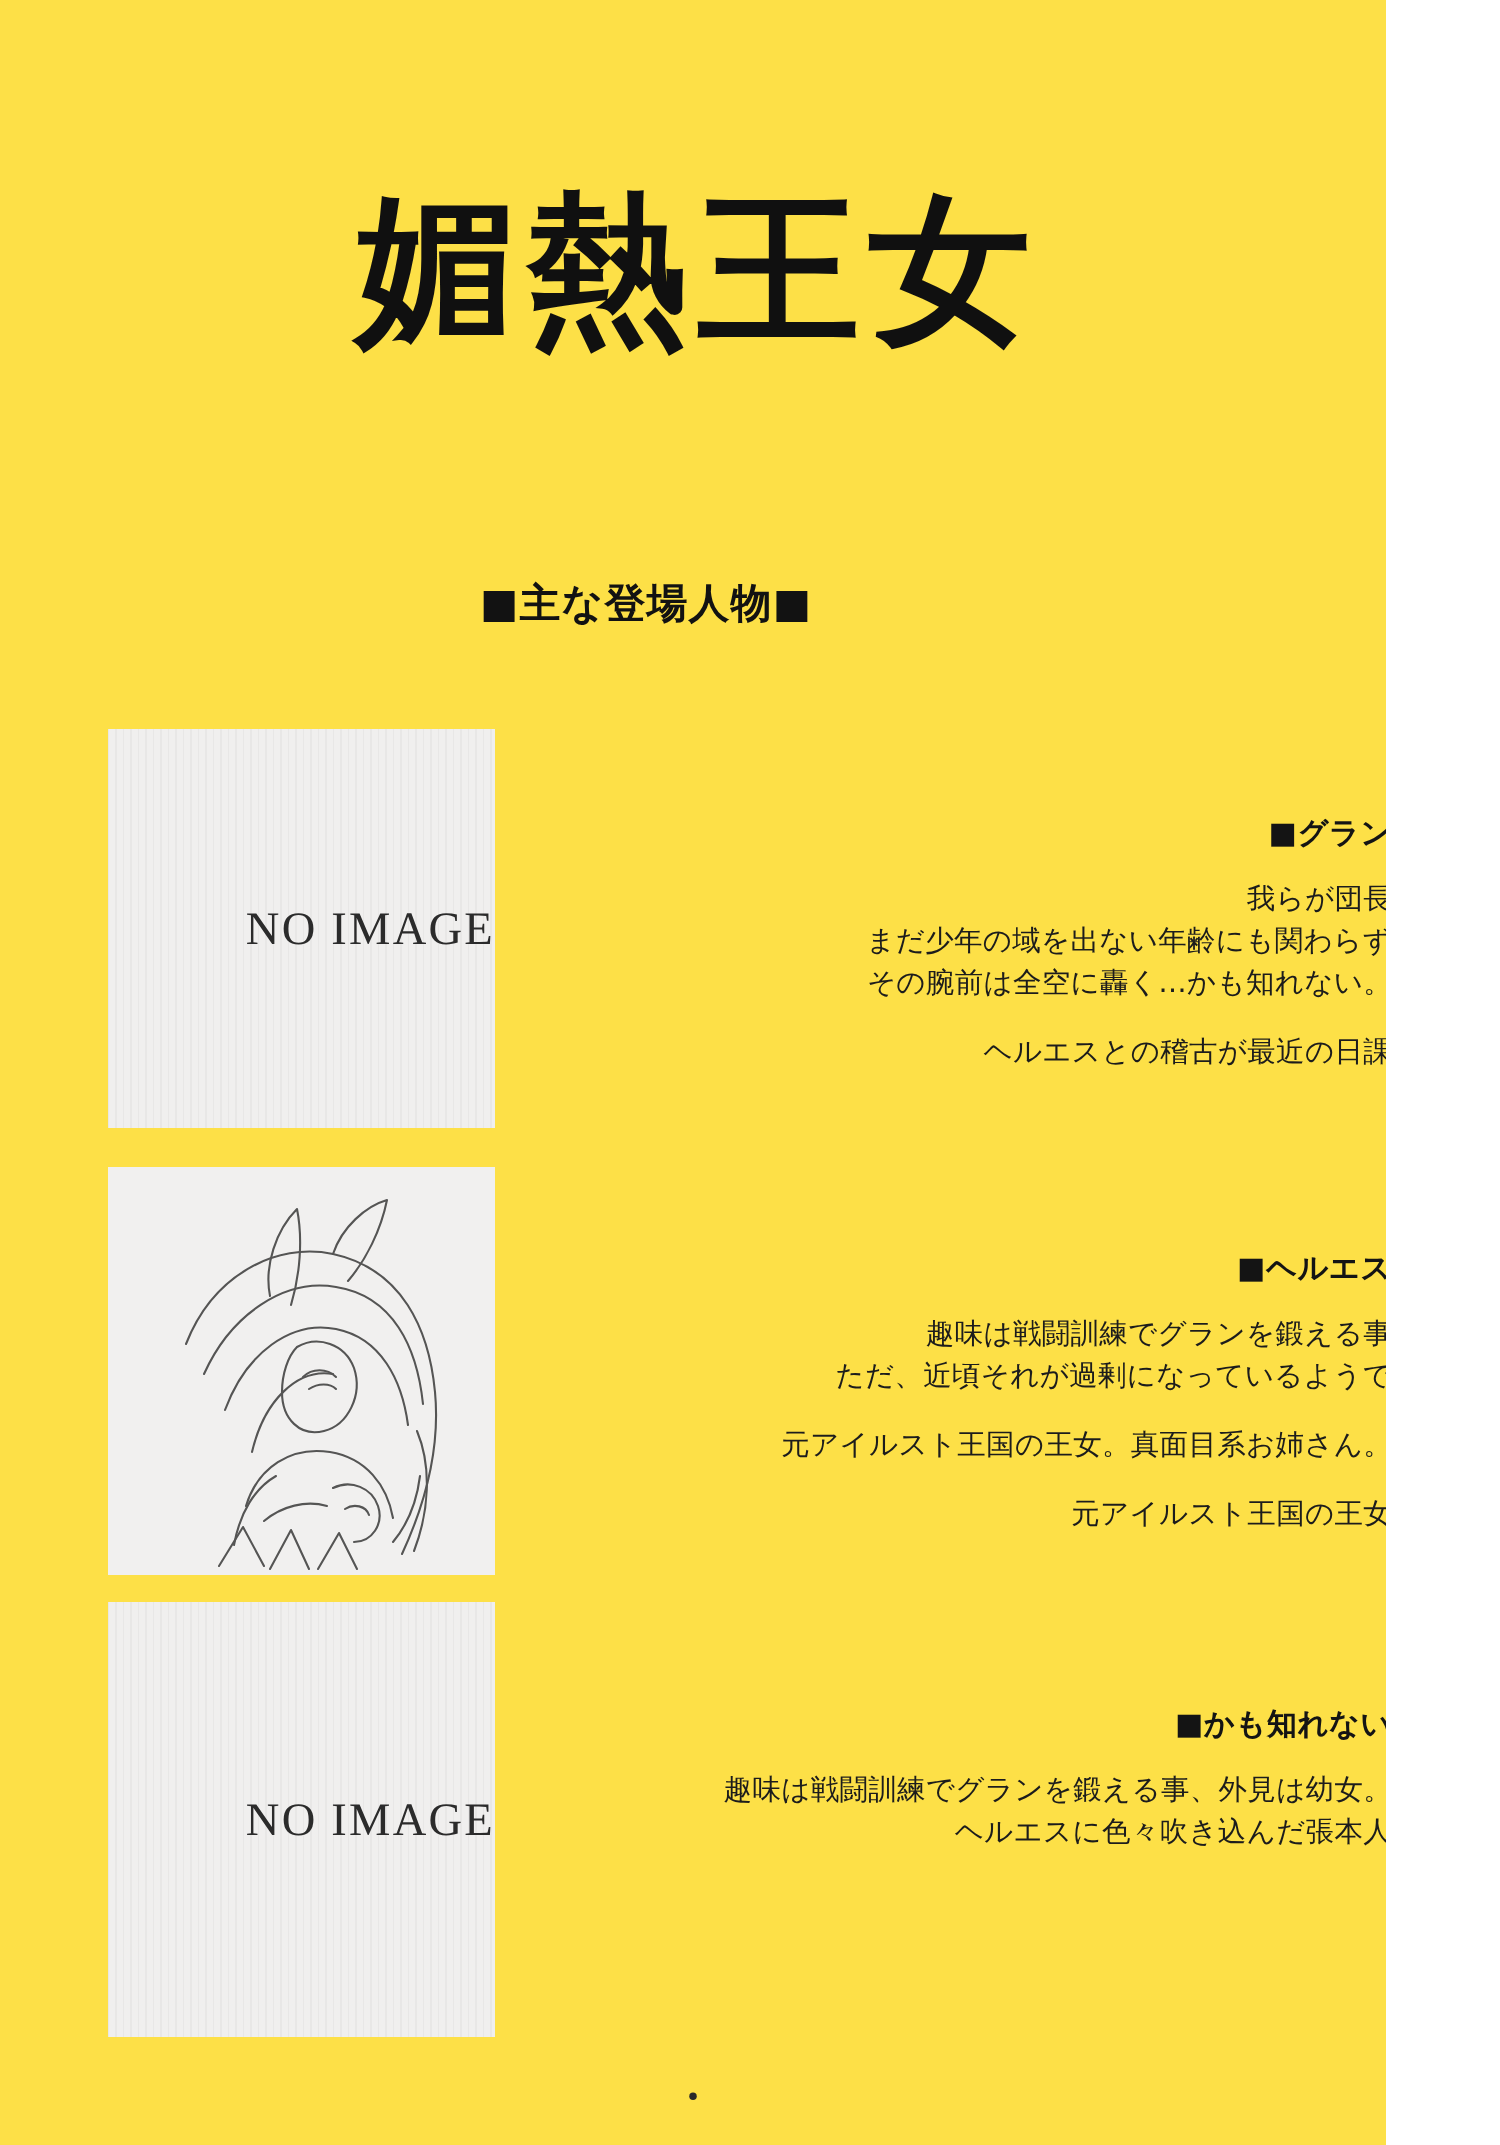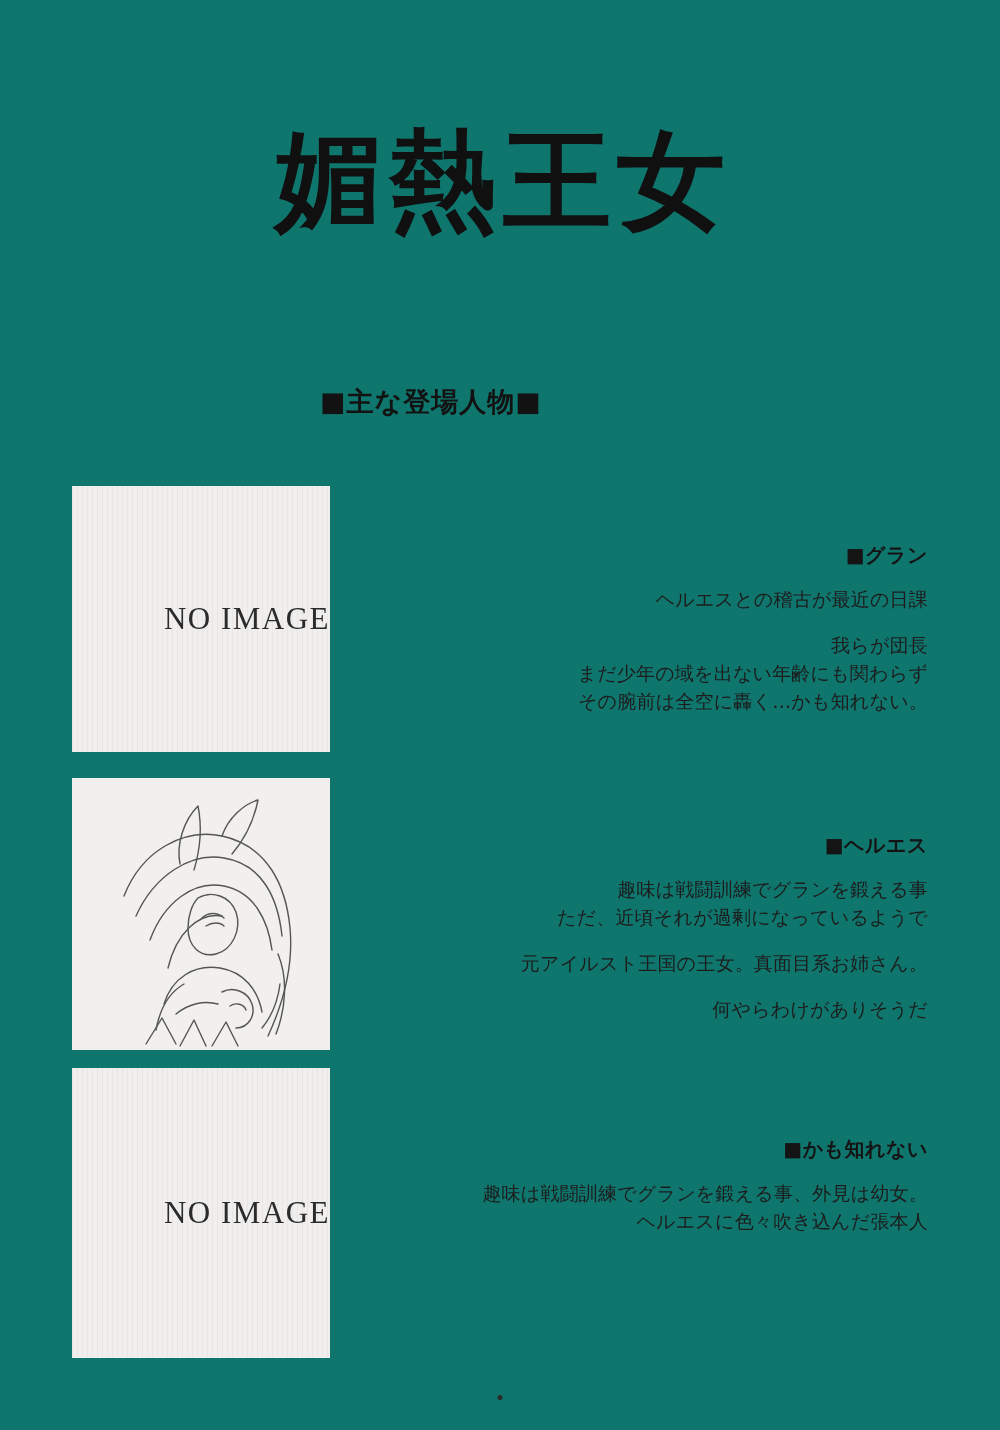--- a/index.html
+++ b/index.html
@@ -2,23 +2,23 @@
 <html lang="ja"><head>
 <meta charset="utf-8">
 <style>
   html, body {
     margin: 0;
     padding: 0;
     background: #ffffff;
   }
   .page {
     position: relative;
-    width: 1000px;
+    width: 924px;
     height: 1430px;
-    background: #0f766e;
+    background: #fde047;
     overflow: hidden;
     font-family: "Liberation Serif", "DejaVu Serif", serif;
     color: #1a1a1a;
   }
 
   
   .title {
     position: absolute;
     left: 0;
     top: 118px;
@@ -139,24 +139,24 @@
   <div class="title">媚熱王女</div>
 
   <div class="section-heading">■主な登場人物■</div>
 
   <div class="char-row r1">
     <div class="thumb">
       <span class="thumb-label">NO IMAGE</span>
     </div>
     <div class="char-text">
       <p class="char-name">■グラン</p>
-      <p class="char-desc">ヘルエスとの稽古が最近の日課</p>
       <p class="char-desc">我らが団長
 まだ少年の域を出ない年齢にも関わらず
 その腕前は全空に轟く…かも知れない。</p>
+      <p class="char-desc">ヘルエスとの稽古が最近の日課</p>
     </div>
   </div>
 
   <div class="char-row r2">
     <div class="thumb">
       <svg class="sketch" viewBox="0 0 258 272">
         <rect x="0" y="0" width="258" height="272" fill="#f1f0ef"></rect>
         <g fill="none" stroke="#3a3a3a" stroke-width="1.4" stroke-linecap="round" stroke-linejoin="round" opacity="0.85">
 
           <path d="M52 118 C70 72 112 50 150 58 C196 68 214 108 218 150 C222 192 208 232 196 258"></path>
@@ -186,21 +186,21 @@
           <path d="M206 176 C216 200 214 230 204 256"></path>
           <path d="M190 250 C200 238 206 222 208 206"></path>
         </g>
       </svg>
     </div>
     <div class="char-text">
       <p class="char-name">■ヘルエス</p>
       <p class="char-desc">趣味は戦闘訓練でグランを鍛える事
 ただ、近頃それが過剰になっているようで</p>
       <p class="char-desc">元アイルスト王国の王女。真面目系お姉さん。</p>
-      <p class="char-desc">何やらわけがありそうだ</p>
+      <p class="char-desc">元アイルスト王国の王女</p>
     </div>
   </div>
 
   <div class="char-row r3">
     <div class="thumb">
       <span class="thumb-label">NO IMAGE</span>
     </div>
     <div class="char-text">
       <p class="char-name">■かも知れない</p>
       <p class="char-desc">趣味は戦闘訓練でグランを鍛える事、外見は幼女。

